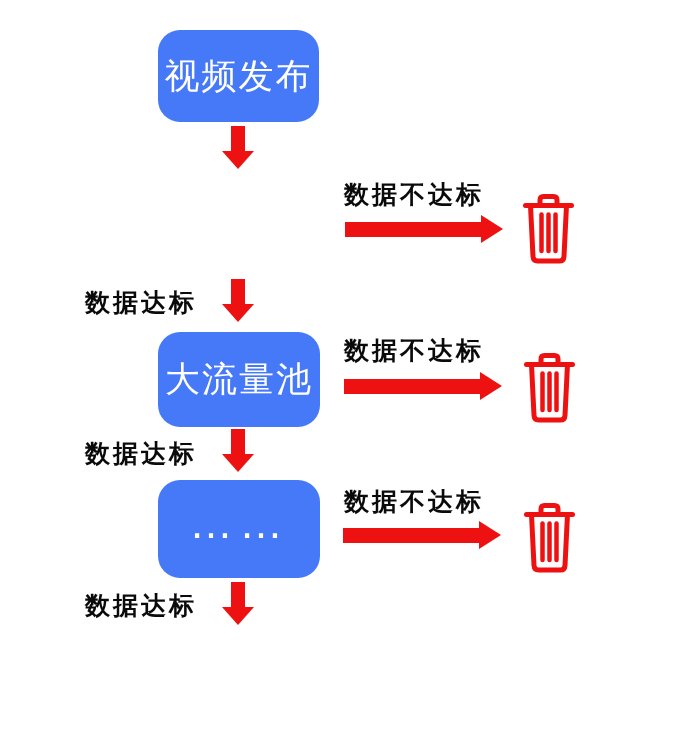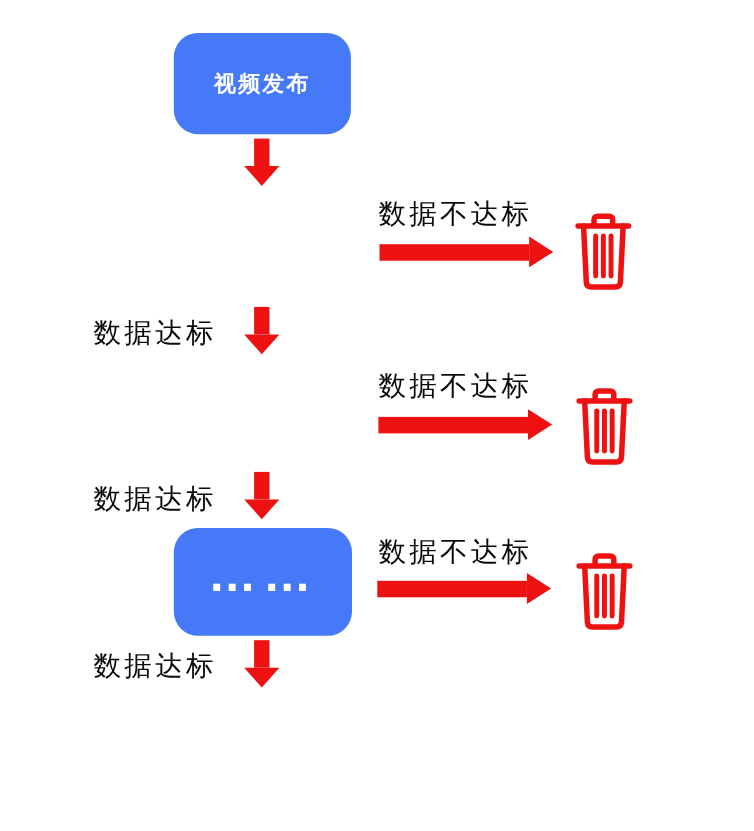--- a/index.html
+++ b/index.html
@@ -19,37 +19,37 @@
     overflow:hidden;
   }
   .node{
     position:absolute;
     background:var(--node_blue);
     border-radius:22px;
     display:flex;align-items:center;justify-content:center;
   }
   .node .node-label{
     color:var(--node_text);
-    font-size:20px;
-    font-weight:700;
+    font-size:35px;
+    font-weight:400;
     letter-spacing:2px;
     white-space:nowrap;
   }
   .node .node-label.dots{
     font-size:44px;
     letter-spacing:6px;
     line-height:0;
     transform:translateY(-6px);
     display:inline-block;
   }
   .side-label{
     position:absolute;
     color:var(--label_text);
     font-size:25px;
-    font-weight:400;
+    font-weight:700;
     letter-spacing:3px;
     white-space:nowrap;
   }
   
   .arrow-down{
     position:absolute;
     width:32px;
     display:flex;flex-direction:column;align-items:center;
   }
   .arrow-down .shaft{
@@ -88,20 +88,23 @@
 </head>
 <body>
 
 <div class="canvas">
 
   <div class="node" style="left:158px;top:30px;width:161px;height:92px">
     <span class="node-label">视频发布</span>
   </div>
 
 
+  <div class="node" style="left:158px;top:332px;width:162px;height:95px">
+    <span class="node-label">大流量池</span>
+  </div>
 
   <div class="node" style="left:158px;top:480px;width:162px;height:98px">
     <span class="node-label dots">……</span>
   </div>
 
 
   <div class="arrow-down" style="left:222px;top:126px">
     <div class="shaft"></div>
       <div class="head"></div>
   </div>

